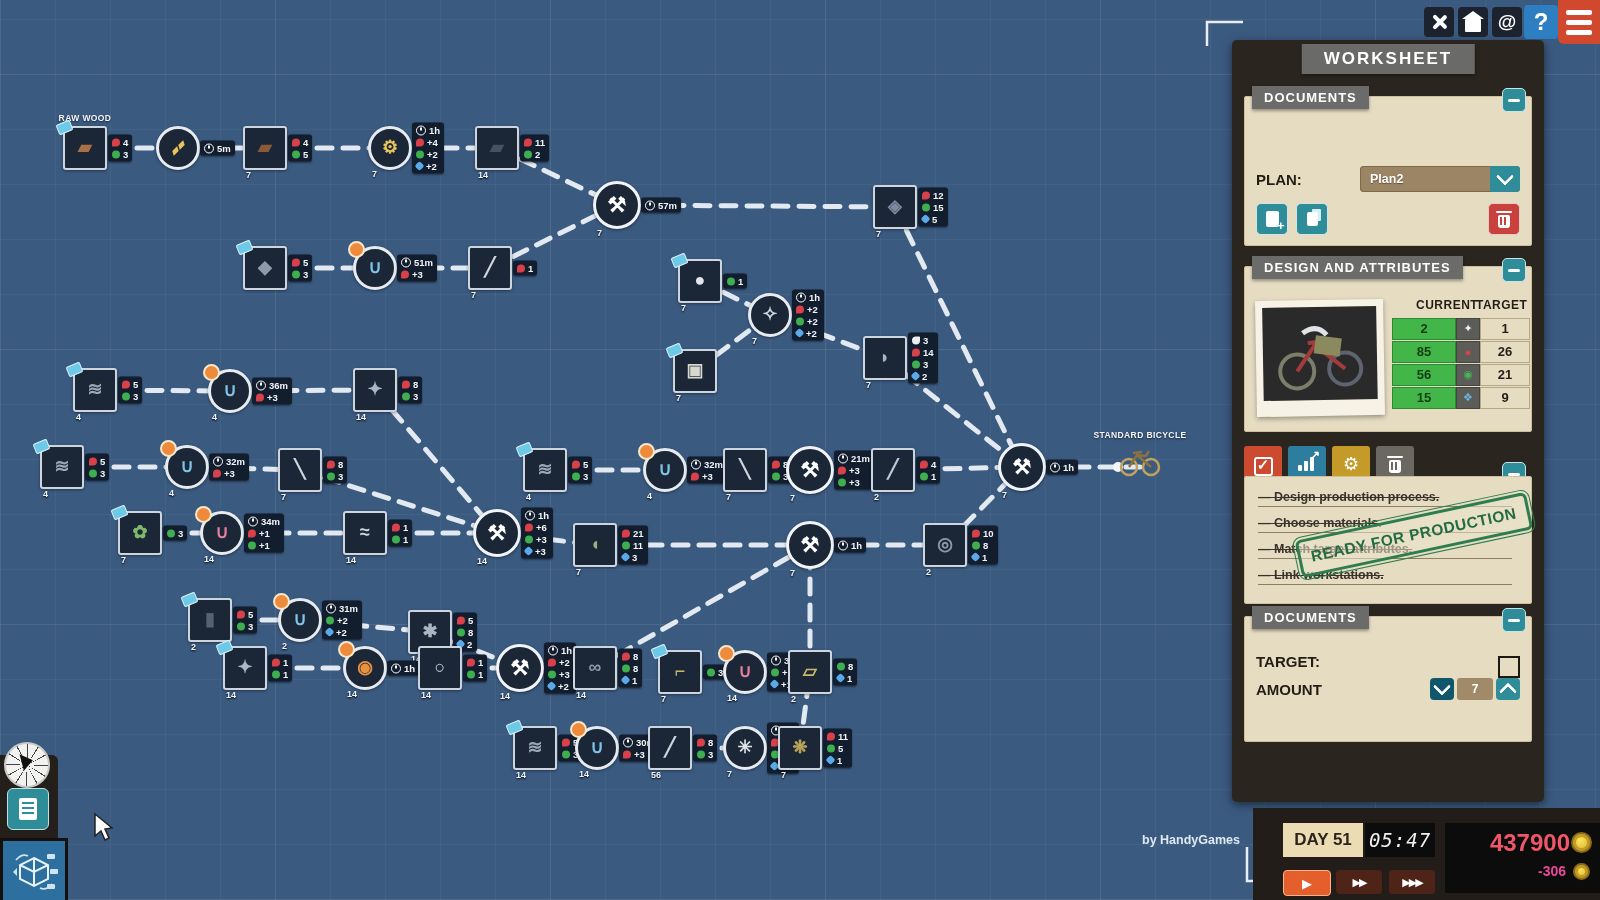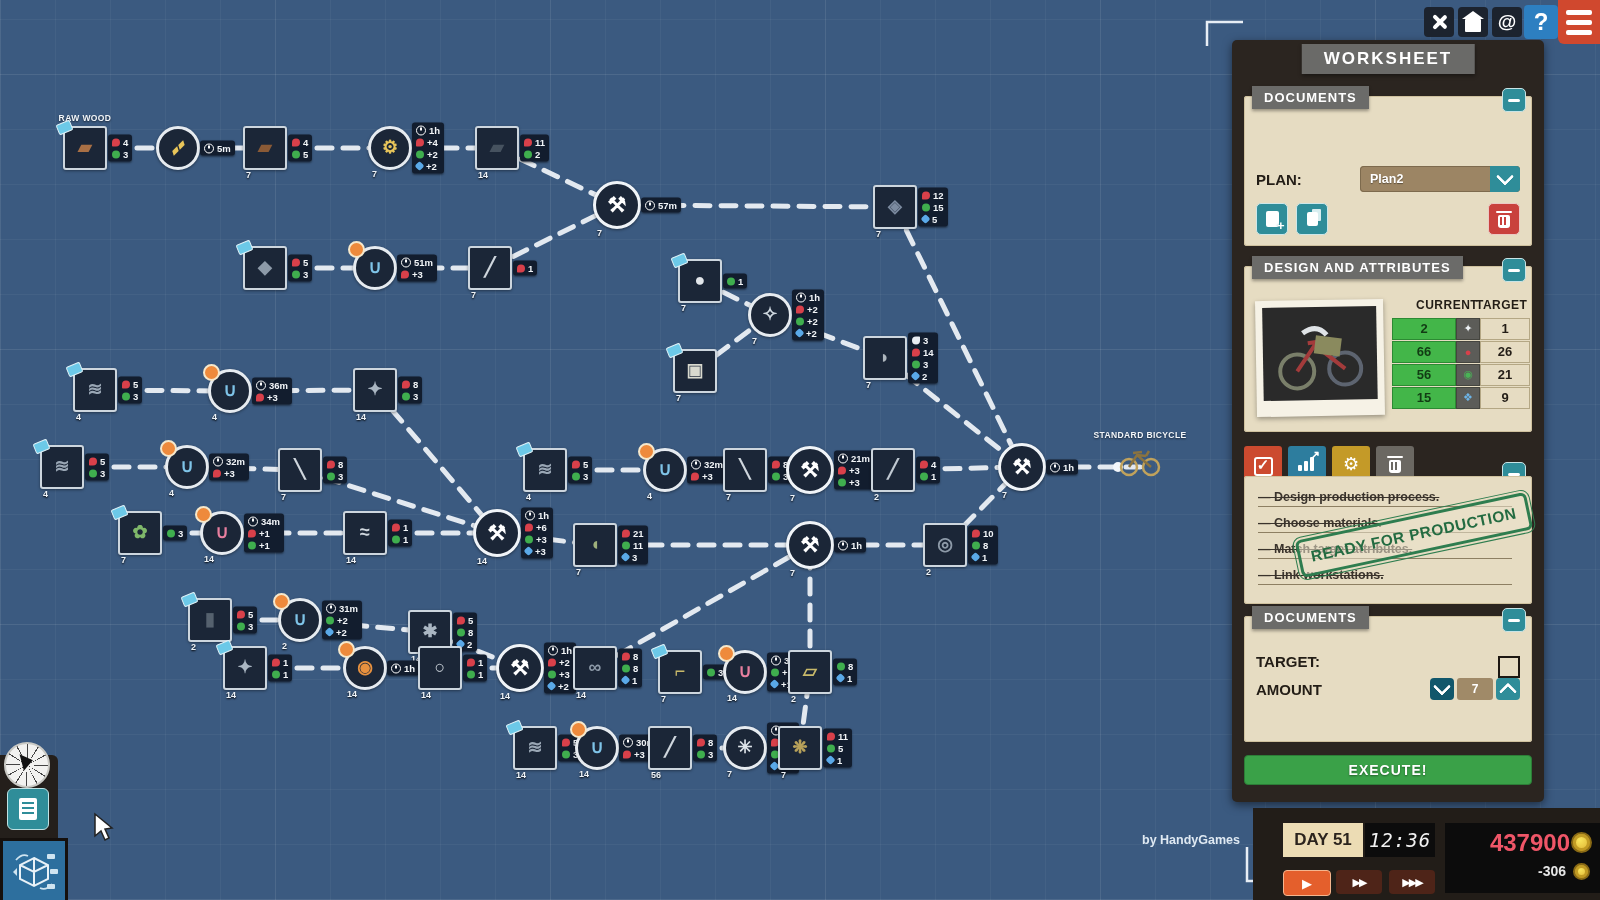--- a/index.html
+++ b/index.html
@@ -138,21 +138,21 @@
     text-shadow:0 1px 2px rgba(0,0,0,.4);}
   
   #statusbar{position:absolute;left:1253px;top:808px;width:347px;height:92px;background:#221d18;z-index:11;}
   #day-box{position:absolute;left:30px;top:15px;width:80px;height:34px;background:#ecdcb4;
     display:flex;align-items:center;justify-content:center;color:#2b241d;font-weight:bold;font-size:17px;}
   #clock-box{position:absolute;left:112px;top:15px;width:70px;height:34px;background:#0c0c0c;
     display:flex;align-items:center;justify-content:center;color:#f2f2f2;
     font-family:"DejaVu Sans Mono",monospace;font-style:italic;font-size:19px;letter-spacing:1px;}
   #money-box{position:absolute;left:192px;top:15px;width:155px;height:70px;background:#0c0c0c;}
   #money-main{position:absolute;right:30px;top:6px;color:#ef5668;font-weight:bold;font-size:24px;}
-  #money-delta{position:absolute;right:34px;top:40px;color:#e5e5e5;font-weight:bold;font-size:14px;}
+  #money-delta{position:absolute;right:34px;top:40px;color:#ec4899;font-weight:bold;font-size:14px;}
   .coin{position:absolute;width:17px;height:17px;border-radius:50%;
     background:radial-gradient(circle at 40% 35%,#f9e65c,#d9a82c);border:2px solid #8a6a14;
     box-shadow:inset 0 0 0 3px rgba(184,144,28,.8);}
   .speedbtn{position:absolute;top:62px;width:46px;height:24px;border-radius:4px;background:#4e2418;
     display:flex;align-items:center;justify-content:center;color:#fff;font-size:11px;letter-spacing:-2px;}
   #play-btn{left:30px;background:#e45f2c;border:1px solid #f4b58e;font-size:13px;letter-spacing:0;}
   #ff-btn{left:83px;}#fff-btn{left:136px;}
   
   #plan-title{position:absolute;left:860px;top:790px;width:380px;text-align:center;color:#eaf1f8;
     font-family:"DejaVu Serif",serif;font-style:italic;font-weight:bold;font-size:36px;z-index:5;
@@ -1066,21 +1066,21 @@
       <div class="attr-head" style="left:172px;top:32px">CURRENT</div>
       <div class="attr-head" style="left:232px;top:32px">TARGET</div>
       <div class="attr-row" style="top:52px">
         <div class="cur-cell">2</div>
         <div class="ico-cell">
             <span style="color:#eef2f6">✦</span>
           </div>
         <div class="tgt-cell">1</div>
       </div>
       <div class="attr-row" style="top:75px">
-        <div class="cur-cell">66</div>
+        <div class="cur-cell">85</div>
         <div class="ico-cell">
             <span style="color:#d8404a">●</span>
           </div>
         <div class="tgt-cell">26</div>
       </div>
       <div class="attr-row" style="top:98px">
         <div class="cur-cell">56</div>
         <div class="ico-cell">
             <span style="color:#49b356">◉</span>
           </div>
@@ -1139,26 +1139,25 @@
         <div class="stepbtn">
             <div class="chev"></div>
           </div>
         <div id="amount-box">7</div>
         <div class="stepbtn" style="background:#2f8d99">
             <div class="chev up"></div>
           </div>
       </div>
     </div>
 
-    <button id="execute">EXECUTE!</button>
   </div>
 
   <div id="statusbar">
     <div id="day-box">DAY 51</div>
-    <div id="clock-box">12:36</div>
+    <div id="clock-box">05:47</div>
     <div id="money-box">
       <span id="money-main">437900</span>
       <span class="coin" style="right:8px;top:9px"></span>
       <span id="money-delta">-306</span>
       <span class="coin" style="right:10px;top:40px;width:13px;height:13px"></span>
     </div>
     <div class="speedbtn" id="play-btn">▶</div>
     <div class="speedbtn" id="ff-btn">▶▶</div>
     <div class="speedbtn" id="fff-btn">▶▶▶</div>
   </div>

